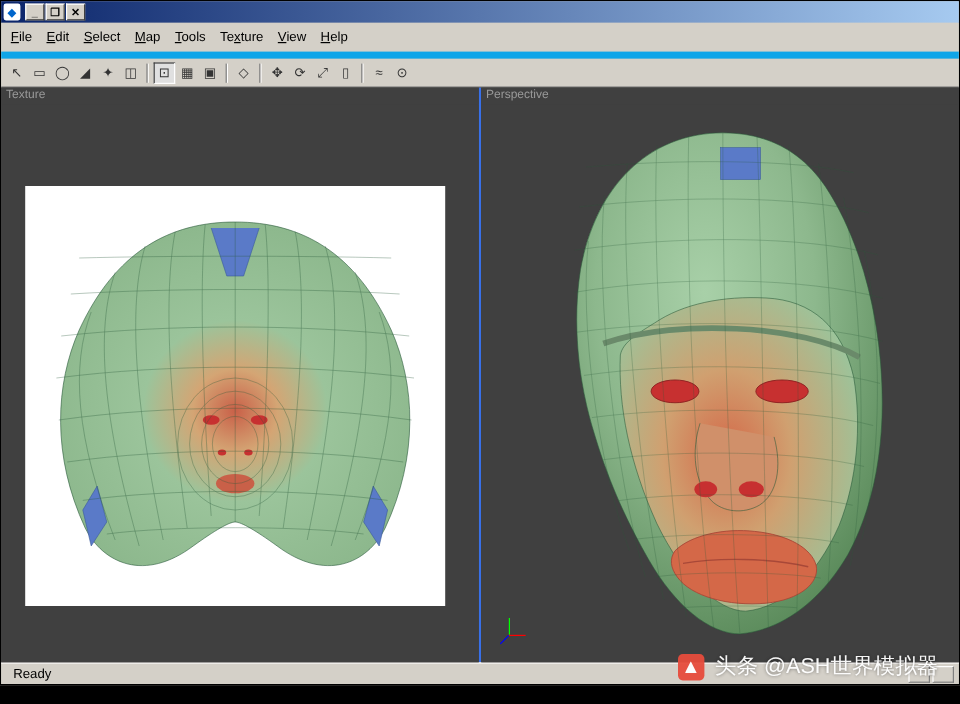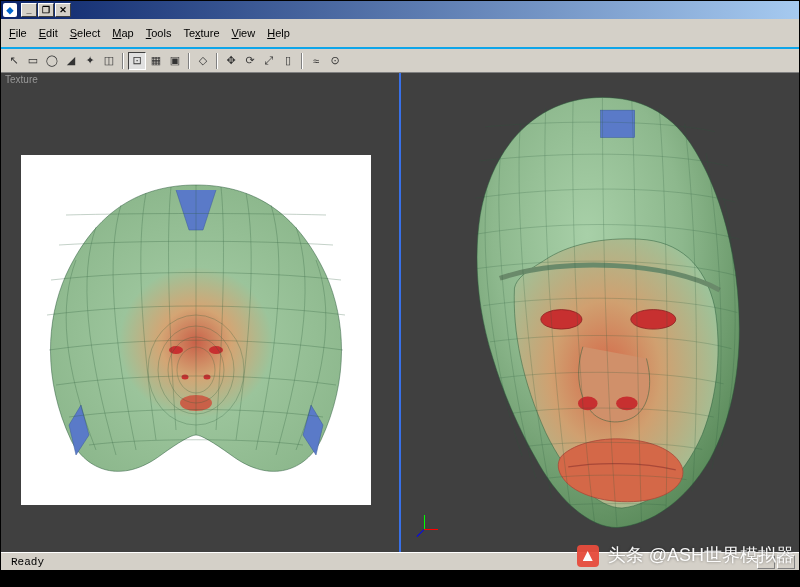--- a/index.html
+++ b/index.html
@@ -3,42 +3,42 @@
 <meta charset="utf-8">
 <style>
 * { margin: 0; padding: 0; box-sizing: border-box; }
 body { font-family: Tahoma, Arial, sans-serif; font-size: 11px; background: #000; width: 800px; height: 587px; overflow: hidden; position: relative; }
 .window { width: 800px; height: 571px; background: #d4d0c8; display: flex; flex-direction: column; border: 1px solid #000; }
 .titlebar { height: 18px; background: linear-gradient(90deg, #0a246a 0%, #a6caf0 100%); display: flex; align-items: center; padding: 0 2px; color: #fff; font-weight: bold; font-size: 11px; }
 .titlebar-icon { width: 14px; height: 14px; margin-right: 4px; background: #fff; border-radius: 2px; display: inline-flex; align-items: center; justify-content: center; font-size: 9px; color: #06c; }
 .titlebar-text { flex: 1; }
 .win-btns { display: flex; gap: 1px; }
 .win-btn { width: 16px; height: 14px; background: #d4d0c8; border: 1px solid #fff; border-right-color: #404040; border-bottom-color: #404040; font-size: 9px; display: flex; align-items: center; justify-content: center; color: #000; cursor: pointer; font-family: Arial; }
-.menubar { height: 30px; background: #d4d0c8; display: flex; align-items: center; padding: 12px 2px; border-bottom: 2px solid #0ea5e9; }
+.menubar { height: 30px; background: #d4d0c8; display: flex; align-items: center; padding: 12px 2px; border-bottom: 6px solid #0ea5e9; }
 .menu-item { padding: 1px 6px; cursor: pointer; }
 .menu-item .accel { text-decoration: underline; }
 .toolbar { height: 24px; background: #d4d0c8; display: flex; align-items: center; padding: 2px 4px; border-bottom: 1px solid #808080; gap: 1px; }
 .tool-btn { width: 18px; height: 18px; border: 1px solid transparent; display: flex; align-items: center; justify-content: center; cursor: pointer; font-size: 11px; color: #333; }
 .tool-btn.active { border-color: #404040 #fff #fff #404040; background: #e0e0e0; }
 .tool-sep { width: 2px; height: 16px; border-left: 1px solid #808080; border-right: 1px solid #fff; margin: 0 3px; }
 .workspace { flex: 1; display: flex; background: #404040; min-height: 0; }
 .panel { flex: 1; display: flex; flex-direction: column; background: #404040; min-width: 0; }
 .panel-left { border-right: 2px solid #3870e8; }
 .panel-header { height: 14px; color: #999; font-size: 10px; padding: 1px 4px; background: #404040; }
 .viewport { flex: 1; background: #404040; position: relative; overflow: hidden; }
 .uv-canvas { position: absolute; left: 20px; top: 68px; width: 350px; height: 350px; background: #fff; }
 .axis-gizmo { position: absolute; left: 8px; bottom: 8px; width: 30px; height: 30px; }
 .axis-x { position: absolute; left: 15px; top: 15px; width: 14px; height: 1px; background: #f00; }
 .axis-y { position: absolute; left: 15px; top: 1px; width: 1px; height: 14px; background: #0f0; }
 .axis-z { position: absolute; left: 15px; top: 15px; width: 10px; height: 1px; background: #00f; transform: rotate(135deg); transform-origin: left; }
-.statusbar { height: 18px; background: #d4d0c8; border-top: 1px solid #fff; display: flex; align-items: center; padding: 0 4px; font-size: 11px; font-family: Liberation Mono, monospace; }
+.statusbar { height: 18px; background: #d4d0c8; border-top: 1px solid #fff; display: flex; align-items: center; padding: 0 4px; font-size: 11px; }
 .status-cell { padding: 0 6px; }
 .status-right { margin-left: auto; display: flex; }
 .status-box { width: 18px; height: 14px; border: 1px solid #808080; border-top-color: #fff; border-left-color: #fff; margin-left: 2px; }
-.watermark { position: absolute; right: 6px; bottom: 20px; color: #fff; font-size: 18px; font-weight: 500; opacity: 0.95; z-index: 100; text-shadow: 0 0 3px rgba(0,0,0,0.5); }
+.watermark { position: absolute; right: 18px; bottom: 20px; color: #fff; font-size: 18px; font-weight: 500; opacity: 0.95; z-index: 100; text-shadow: 0 0 3px rgba(0,0,0,0.5); }
 .watermark-logo { display: inline-block; width: 22px; height: 22px; background: #e74c3c; border-radius: 4px; vertical-align: middle; margin-right: 4px; position: relative; }
 .watermark-logo::after { content: ''; position: absolute; left: 6px; top: 6px; width: 10px; height: 10px; background: #fff; clip-path: polygon(50% 0, 100% 100%, 0 100%); }
 svg { display: block; }
 </style>
 </head>
 <body>
 
 <div class="window">
   <div class="titlebar">
     <span class="titlebar-icon">◆</span>
@@ -130,20 +130,21 @@
               <ellipse cx="175" cy="215" rx="38" ry="44"></ellipse>
               <ellipse cx="175" cy="215" rx="28" ry="33"></ellipse>
               <ellipse cx="175" cy="215" rx="19" ry="23"></ellipse>
             </g>
           </svg>
         </div>
       </div>
     </div>
 
     <div class="panel">
+      <div class="panel-header">Perspective</div>
       <div class="viewport">
         <svg viewBox="0 0 395 490" width="100%" height="100%" preserveAspectRatio="xMidYMid meet">
           <defs>
             <radialGradient id="headg" cx="42%" cy="32%" r="72%">
               <stop offset="0%" stop-color="#a8d0a8"></stop>
               <stop offset="50%" stop-color="#8db88d"></stop>
               <stop offset="100%" stop-color="#5a8a5a"></stop>
             </radialGradient>
             <radialGradient id="faceg" cx="45%" cy="50%" r="60%">
               <stop offset="0%" stop-color="#d46848"></stop>

